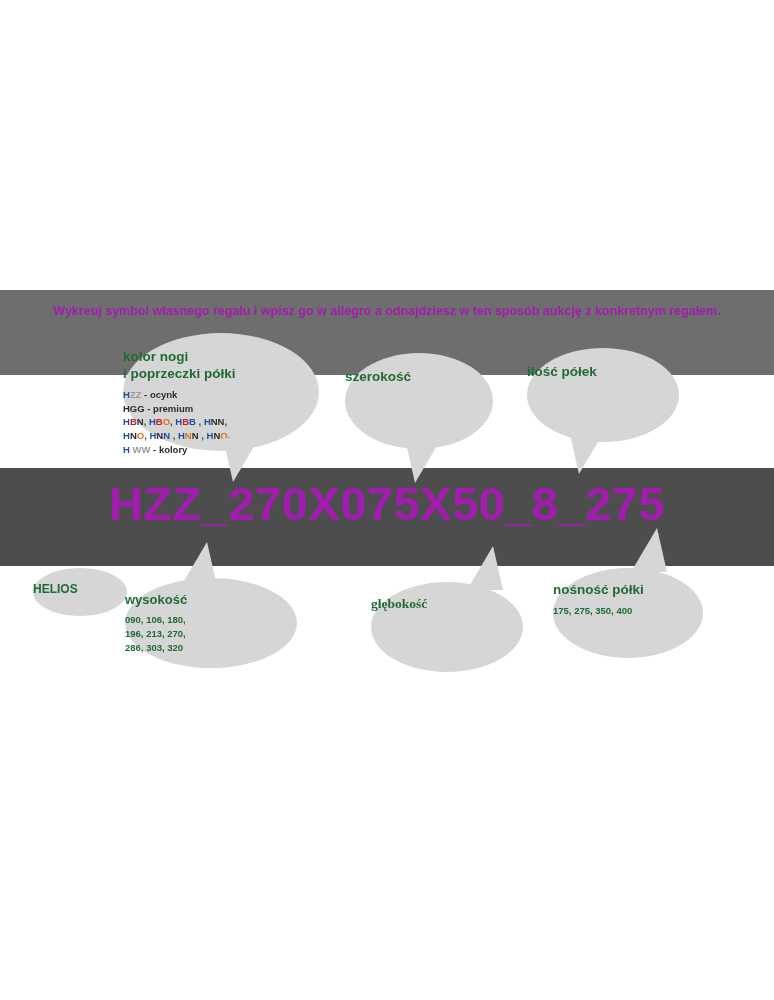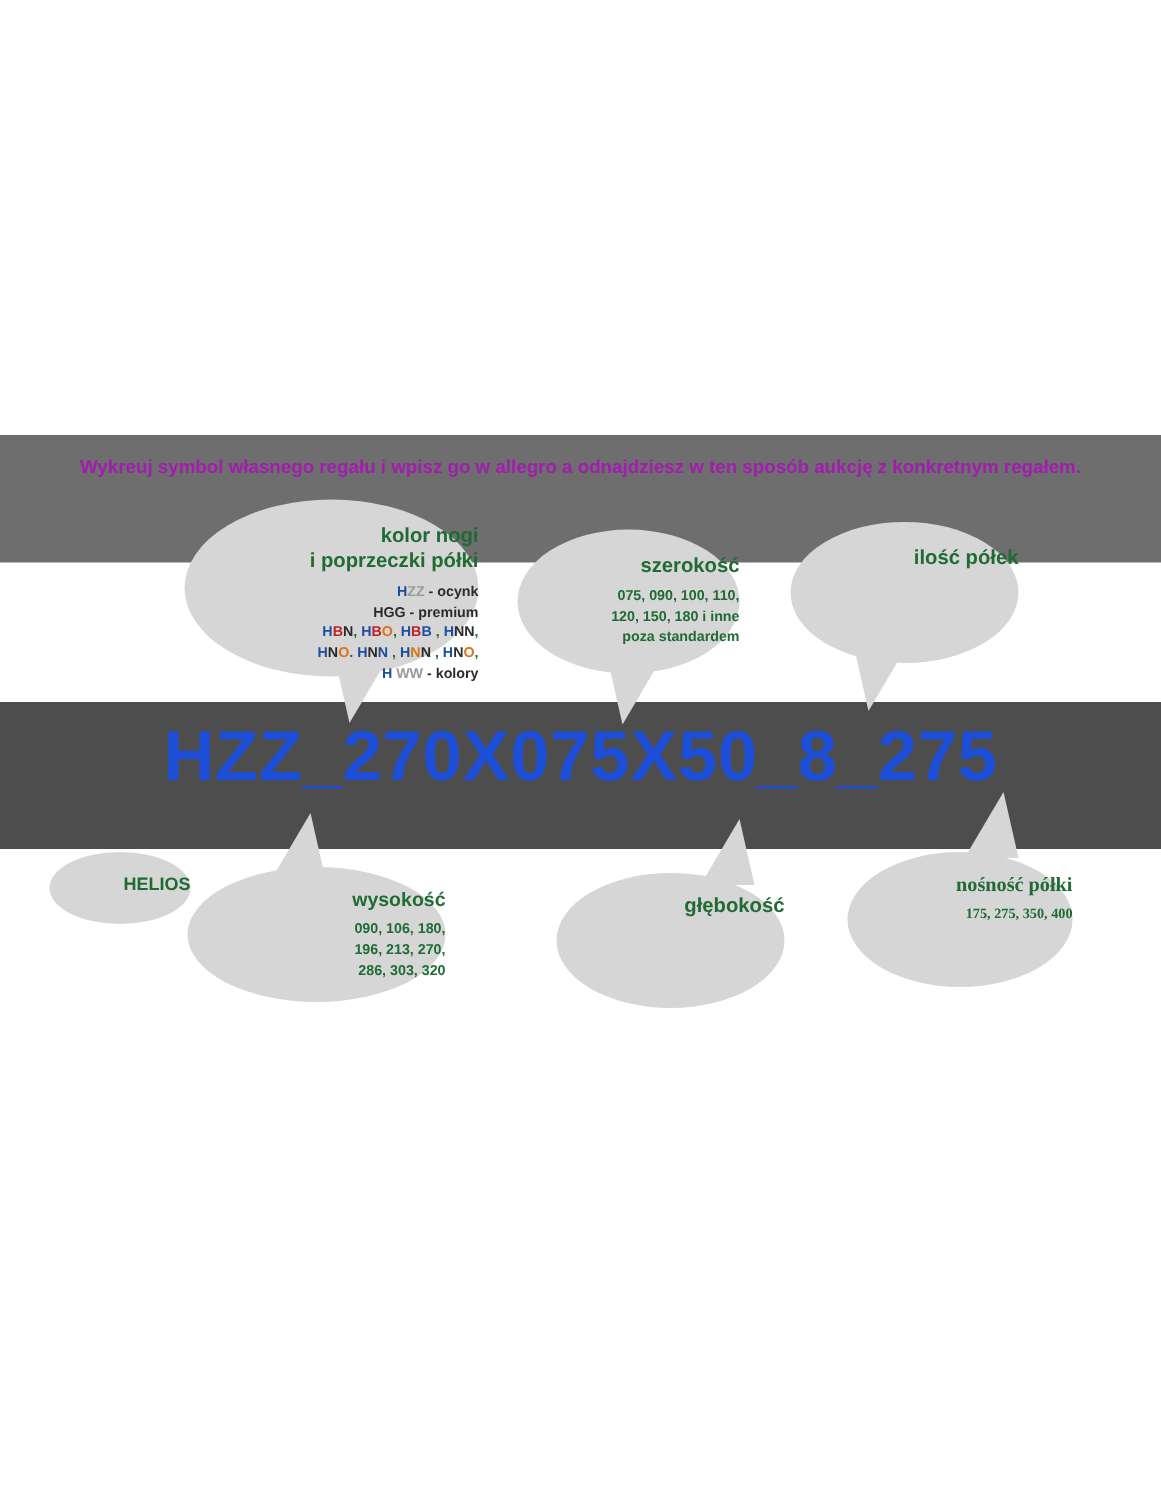--- a/index.html
+++ b/index.html
@@ -64,32 +64,32 @@
     line-height: 1.5;
   }
 
   
   .code {
     position: absolute;
     top: 186px;
     left: 0;
     width: 774px;
     text-align: center;
-    color: #1d4ed8;
+    color: #a21caf;
     font-size: 47px;
     font-weight: bold;
     letter-spacing: 0.5px;
   }
 
   
   .bubble {
     position: absolute;
     background: #d6d6d6;
     border-radius: 50% / 50%;
-    text-align: right;
+    text-align: left;
     color: #1f6b33;
     box-sizing: border-box;
   }
   .bubble .title {
     font-weight: bold;
     font-size: 13.5px;
     color: #1f6b33;
     line-height: 1.25;
   }
   .bubble .body {
@@ -145,27 +145,27 @@
   #b-wys {
     left: 125px; top: 288px; width: 172px; height: 90px;
     padding-top: 14px;
   }
   #b-wys .tail { left: 56px; top: -36px; }
   #b-wys .title { font-size: 13px; }
 
   #b-glebo {
     left: 371px; top: 292px; width: 152px; height: 90px;
     padding-top: 14px;
+    font-family: Liberation Serif, serif;
   }
   #b-glebo .tail { left: 96px; top: -36px; }
 
   #b-nosnosc {
-    left: 565px; top: 278px; width: 150px; height: 90px;
-    padding-top: 14px;
-    font-family: Liberation Serif, serif;
+    left: 553px; top: 278px; width: 150px; height: 90px;
+    padding-top: 14px;
   }
   #b-nosnosc .tail { left: 78px; top: -40px; }
 
   
   .c-blue   { color: #1b4fa0; }
   .c-orange { color: #d9741a; }
   .c-red    { color: #c0202a; }
   .c-grey   { color: #9a9a9a; }
   .c-dark   { color: #2b2b2b; }
   .legend-line { white-space: nowrap; }
@@ -192,23 +192,20 @@
       <div class="legend-line"><span class="c-dark">HGG - premium</span></div>
       <div class="legend-line"><span class="c-blue">H</span><span class="c-red">B</span><span class="c-dark">N</span>, <span class="c-blue">H</span><span class="c-red">B</span><span class="c-orange">O</span>, <span class="c-blue">H</span><span class="c-red">B</span><span class="c-blue">B</span> , <span class="c-blue">H</span><span class="c-dark">NN</span>,</div>
       <div class="legend-line"><span class="c-blue">H</span><span class="c-dark">N</span><span class="c-orange">O</span>, <span class="c-blue">H</span><span class="c-dark">N</span><span class="c-blue">N</span> , <span class="c-blue">H</span><span class="c-orange">N</span><span class="c-dark">N</span> , <span class="c-blue">H</span><span class="c-dark">N</span><span class="c-orange">O</span>,</div>
       <div class="legend-line"><span class="c-blue">H</span> <span class="c-grey">WW</span><span class="c-dark"> - kolory</span></div>
     </div>
     <div class="tail tail-down"></div>
   </div>
 
   <div class="bubble" id="b-szer">
     <div class="title">szerokość</div>
-    <div class="body" style="white-space:pre-line">075, 090, 100, 110,
-120, 150, 180  i inne
-poza standardem</div>
     <div class="tail tail-down"></div>
   </div>
 
   <div class="bubble" id="b-ilosc">
     <div class="title">ilość półek</div>
     <div class="tail tail-down"></div>
   </div>
 
   <div class="bubble" id="b-helios">
     <div class="title">HELIOS</div>

